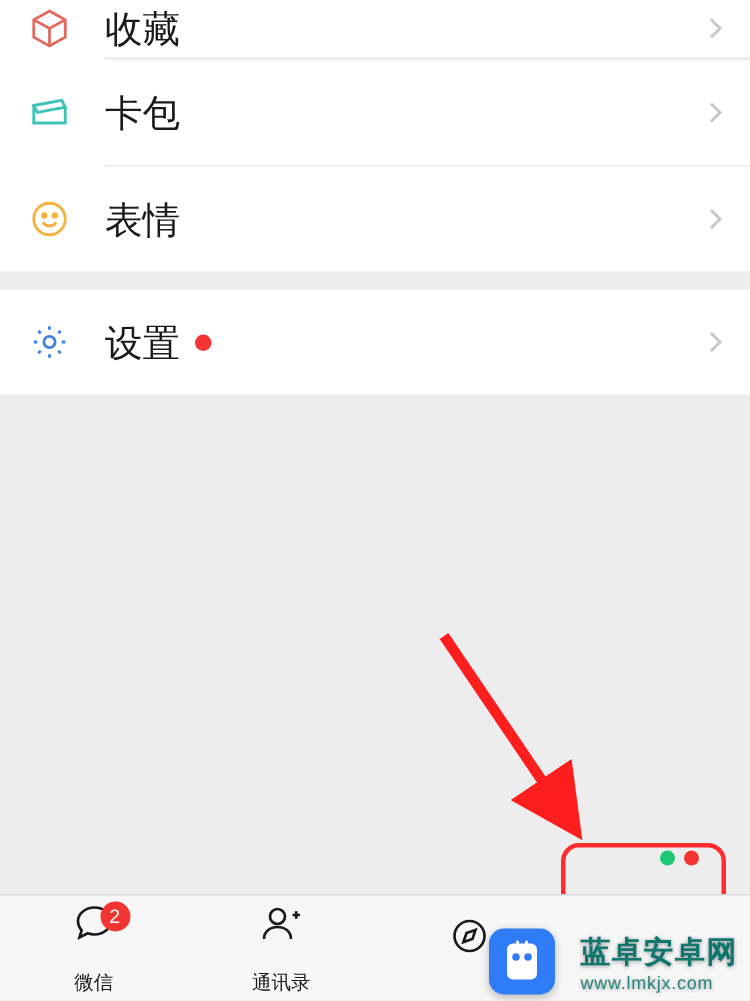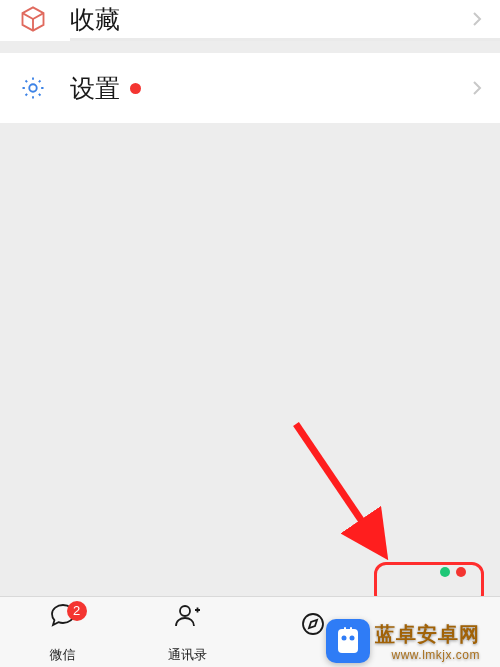--- a/index.html
+++ b/index.html
@@ -18,21 +18,21 @@
   .tab .t-icon{height:30px;display:flex;align-items:center;justify-content:center}
   .tab .t-label{font-size:13px;margin-top:16px;color:#1a1a1a}
   .badge{position:absolute;top:4px;left:50%;transform:translateX(4px);min-width:20px;height:20px;padding:0 4px;border-radius:10px;background:#f43531;color:#fff;font-size:13px;line-height:20px;text-align:center;box-sizing:border-box}
   .me-highlight{position:absolute;right:16px;bottom:60px;width:110px;height:45px;border:3px solid #ff2d2d;border-radius:12px;box-sizing:border-box}
   .me-dots{position:absolute;right:34px;bottom:90px;display:flex;gap:6px}
   .me-dots .d1{width:10px;height:10px;border-radius:50%;background:#1ec777}
   .me-dots .d2{width:10px;height:10px;border-radius:50%;background:#f43531}
   
   .arrow{position:absolute;left:290px;top:418px;pointer-events:none}
   
-  .wm{position:absolute;right:20px;bottom:5px;text-align:right;color:#a16207;pointer-events:none;text-shadow:0 1px 3px rgba(0,0,0,.4)}
+  .wm{position:absolute;right:8px;bottom:5px;text-align:left;color:#0f766e;pointer-events:none;text-shadow:0 1px 3px rgba(0,0,0,.4)}
   .wm .l1{font-size:20px;font-weight:700;letter-spacing:1px}
   .wm .l2{font-size:12px;opacity:.9;letter-spacing:.5px}
   .wm-logo{position:absolute;right:130px;bottom:4px;width:44px;height:44px;border-radius:10px;background:#2f7cf6;display:flex;align-items:center;justify-content:center;box-shadow:0 2px 6px rgba(0,0,0,.25)}
   .wm-logo svg{display:block}
 </style>
 </head>
 <body>
 
 <div class="list">
 
@@ -48,22 +48,52 @@
     <span class="chev">
       <svg width="10" height="16" viewBox="0 0 10 16" fill="none" stroke="#c8c8c8" stroke-width="2">
           <path d="M2 2 L8 8 L2 14"></path>
         </svg>
     </span>
   </div>
   <div class="divider"></div>
 
   <div class="divider"></div>
 
+  <div class="cell">
+    <span class="icon">
+      <svg width="28" height="28" viewBox="0 0 24 24" fill="none" stroke="#3cc4b6" stroke-width="1.6">
+        <path d="M3 8 L19 5 L21 9 L5 12 Z"></path>
+        <path d="M3 8 L3 18 L21 18 L21 9"></path>
+      </svg>
+    </span>
+    <span class="label">卡包</span>
+    <span class="chev">
+      <svg width="10" height="16" viewBox="0 0 10 16" fill="none" stroke="#c8c8c8" stroke-width="2">
+          <path d="M2 2 L8 8 L2 14"></path>
+        </svg>
+    </span>
+  </div>
   <div class="divider"></div>
 
+  <div class="cell">
+    <span class="icon">
+      <svg width="28" height="28" viewBox="0 0 24 24" fill="none" stroke="#f7b03c" stroke-width="1.6">
+        <circle cx="12" cy="12" r="9"></circle>
+        <circle cx="9" cy="10" r="1" fill="#f7b03c"></circle>
+        <circle cx="15" cy="10" r="1" fill="#f7b03c"></circle>
+        <path d="M8 14 Q12 18 16 14"></path>
+      </svg>
+    </span>
+    <span class="label">表情</span>
+    <span class="chev">
+      <svg width="10" height="16" viewBox="0 0 10 16" fill="none" stroke="#c8c8c8" stroke-width="2">
+          <path d="M2 2 L8 8 L2 14"></path>
+        </svg>
+    </span>
+  </div>
 </div>
 
 <div class="gap"></div>
 
 <div class="list">
   <div class="cell">
     <span class="icon">
       <svg width="28" height="28" viewBox="0 0 24 24" fill="none" stroke="#3d83e6" stroke-width="1.6">
         <circle cx="12" cy="12" r="3.2"></circle>
         <path d="M12 3v2M12 19v2M3 12h2M19 12h2M5.6 5.6l1.4 1.4M17 17l1.4 1.4M18.4 5.6 17 7M7 17l-1.4 1.4"></path>

